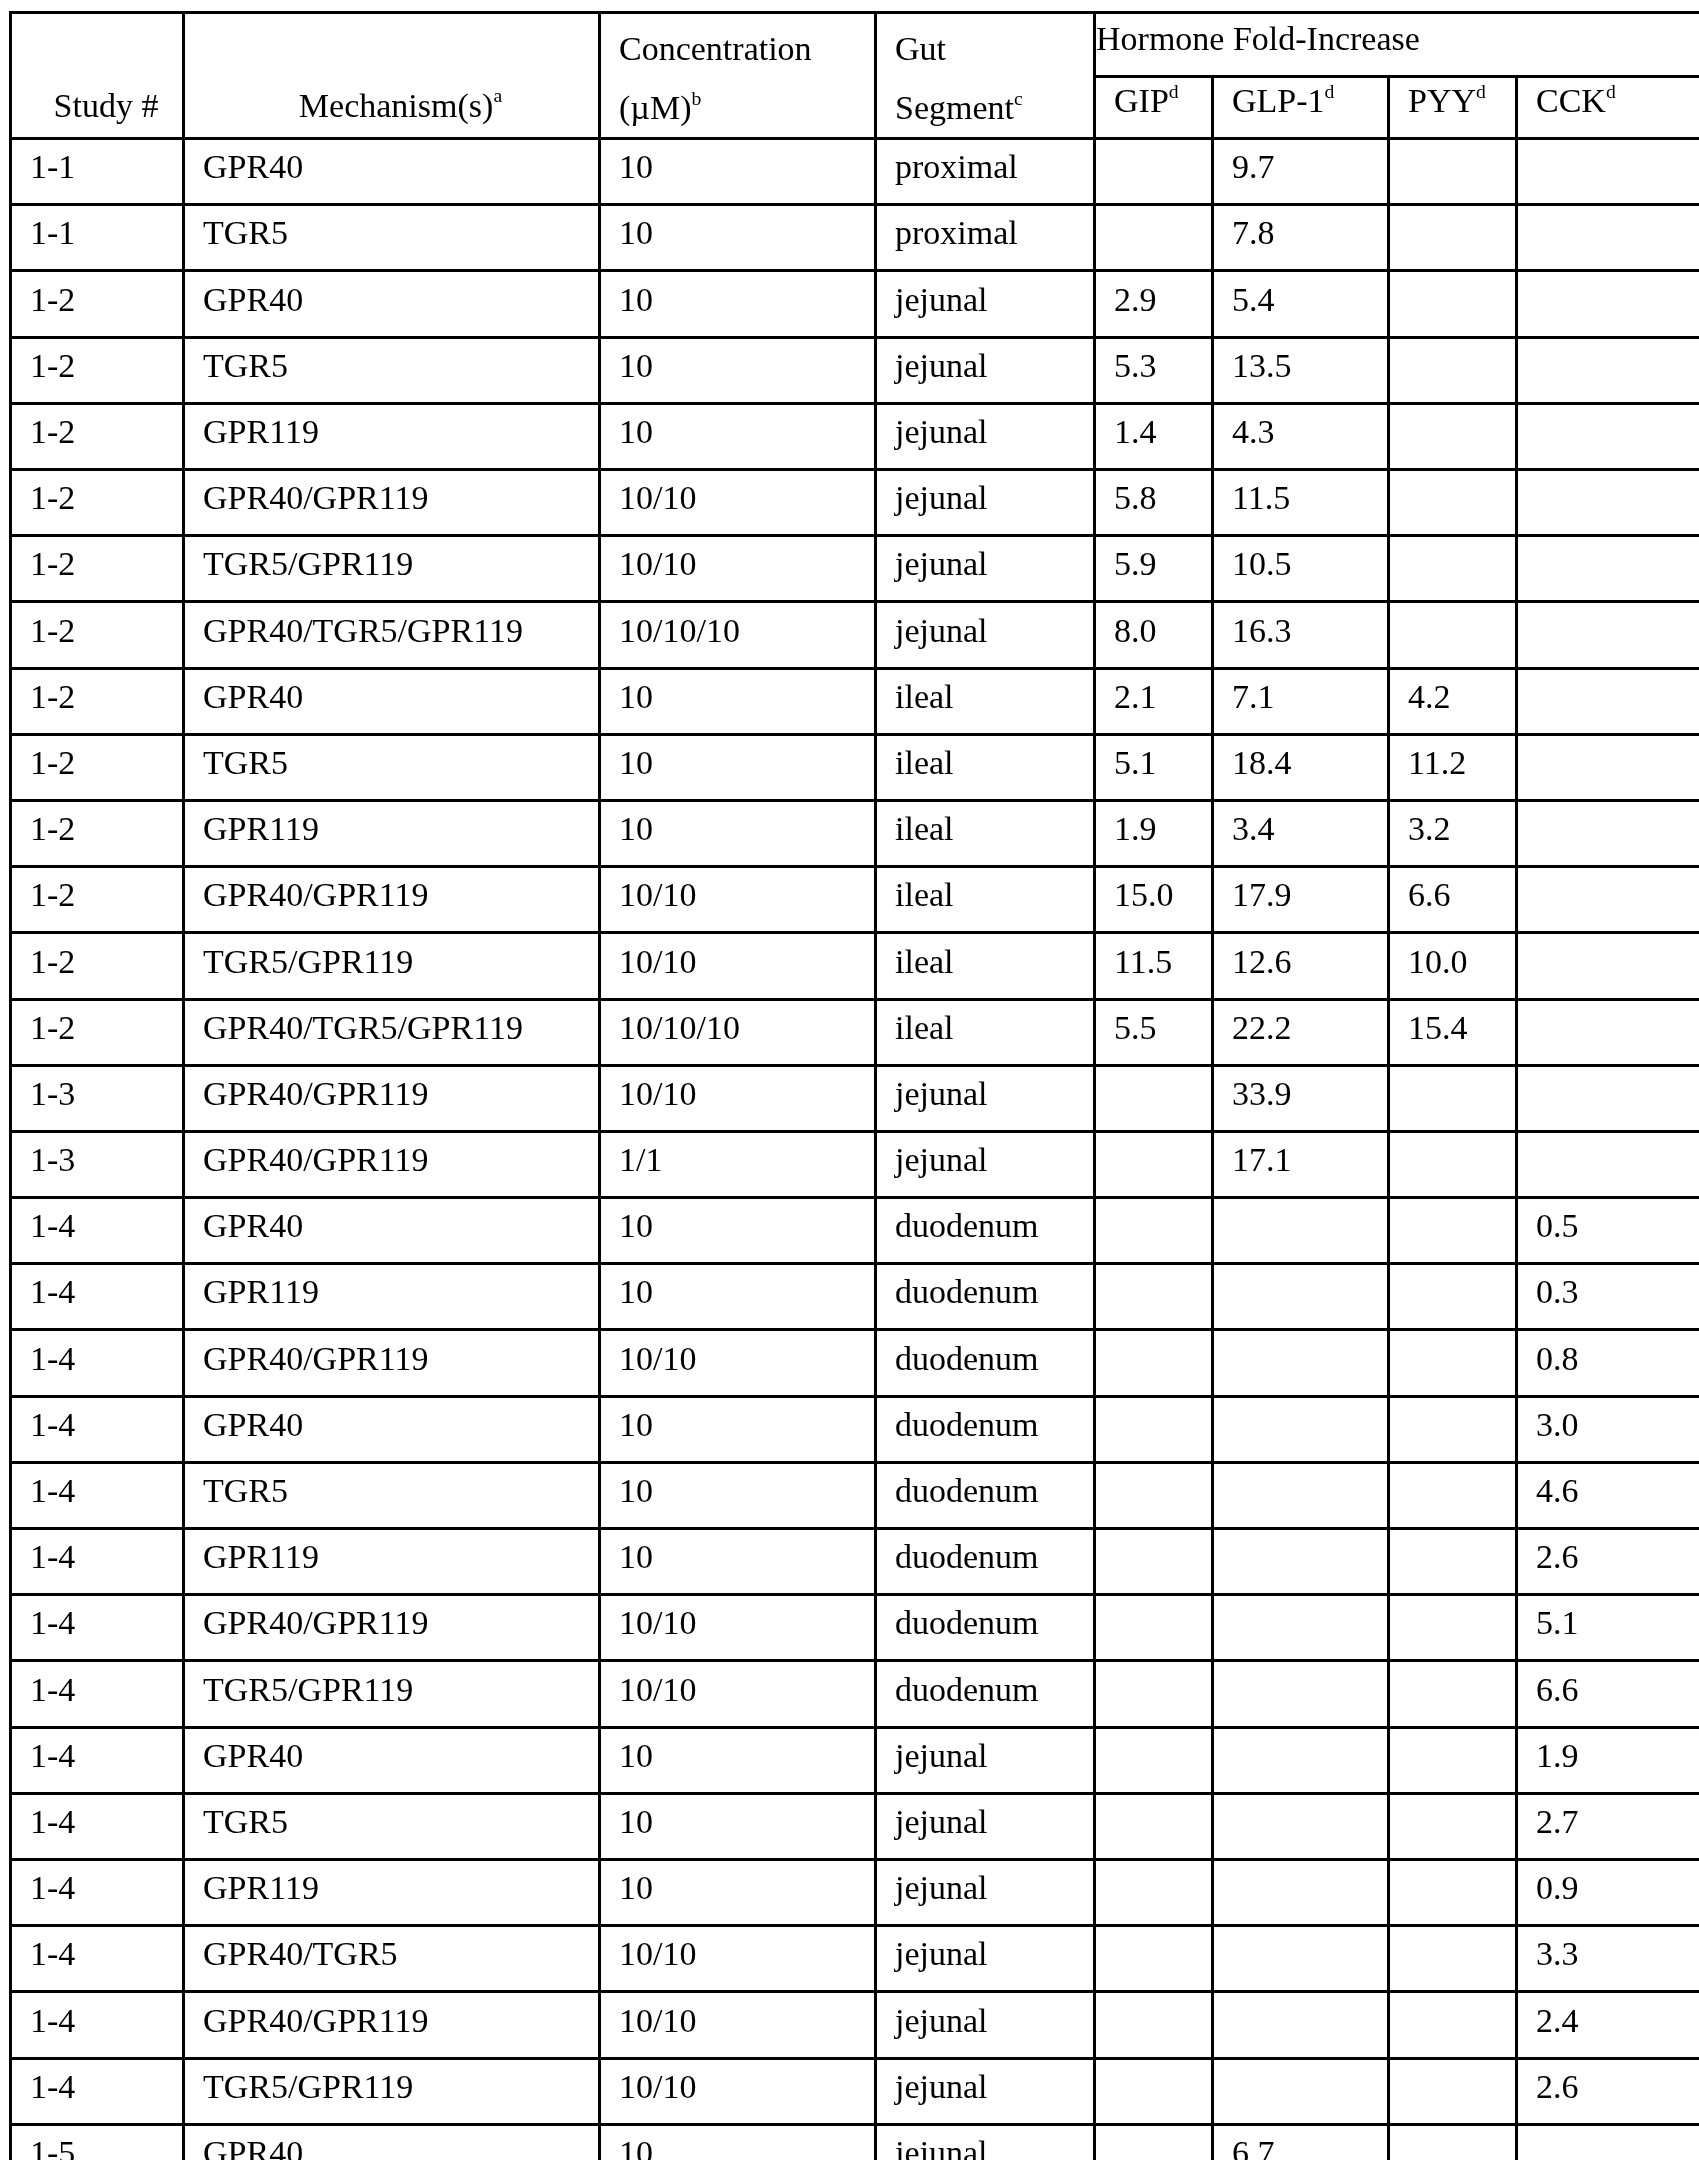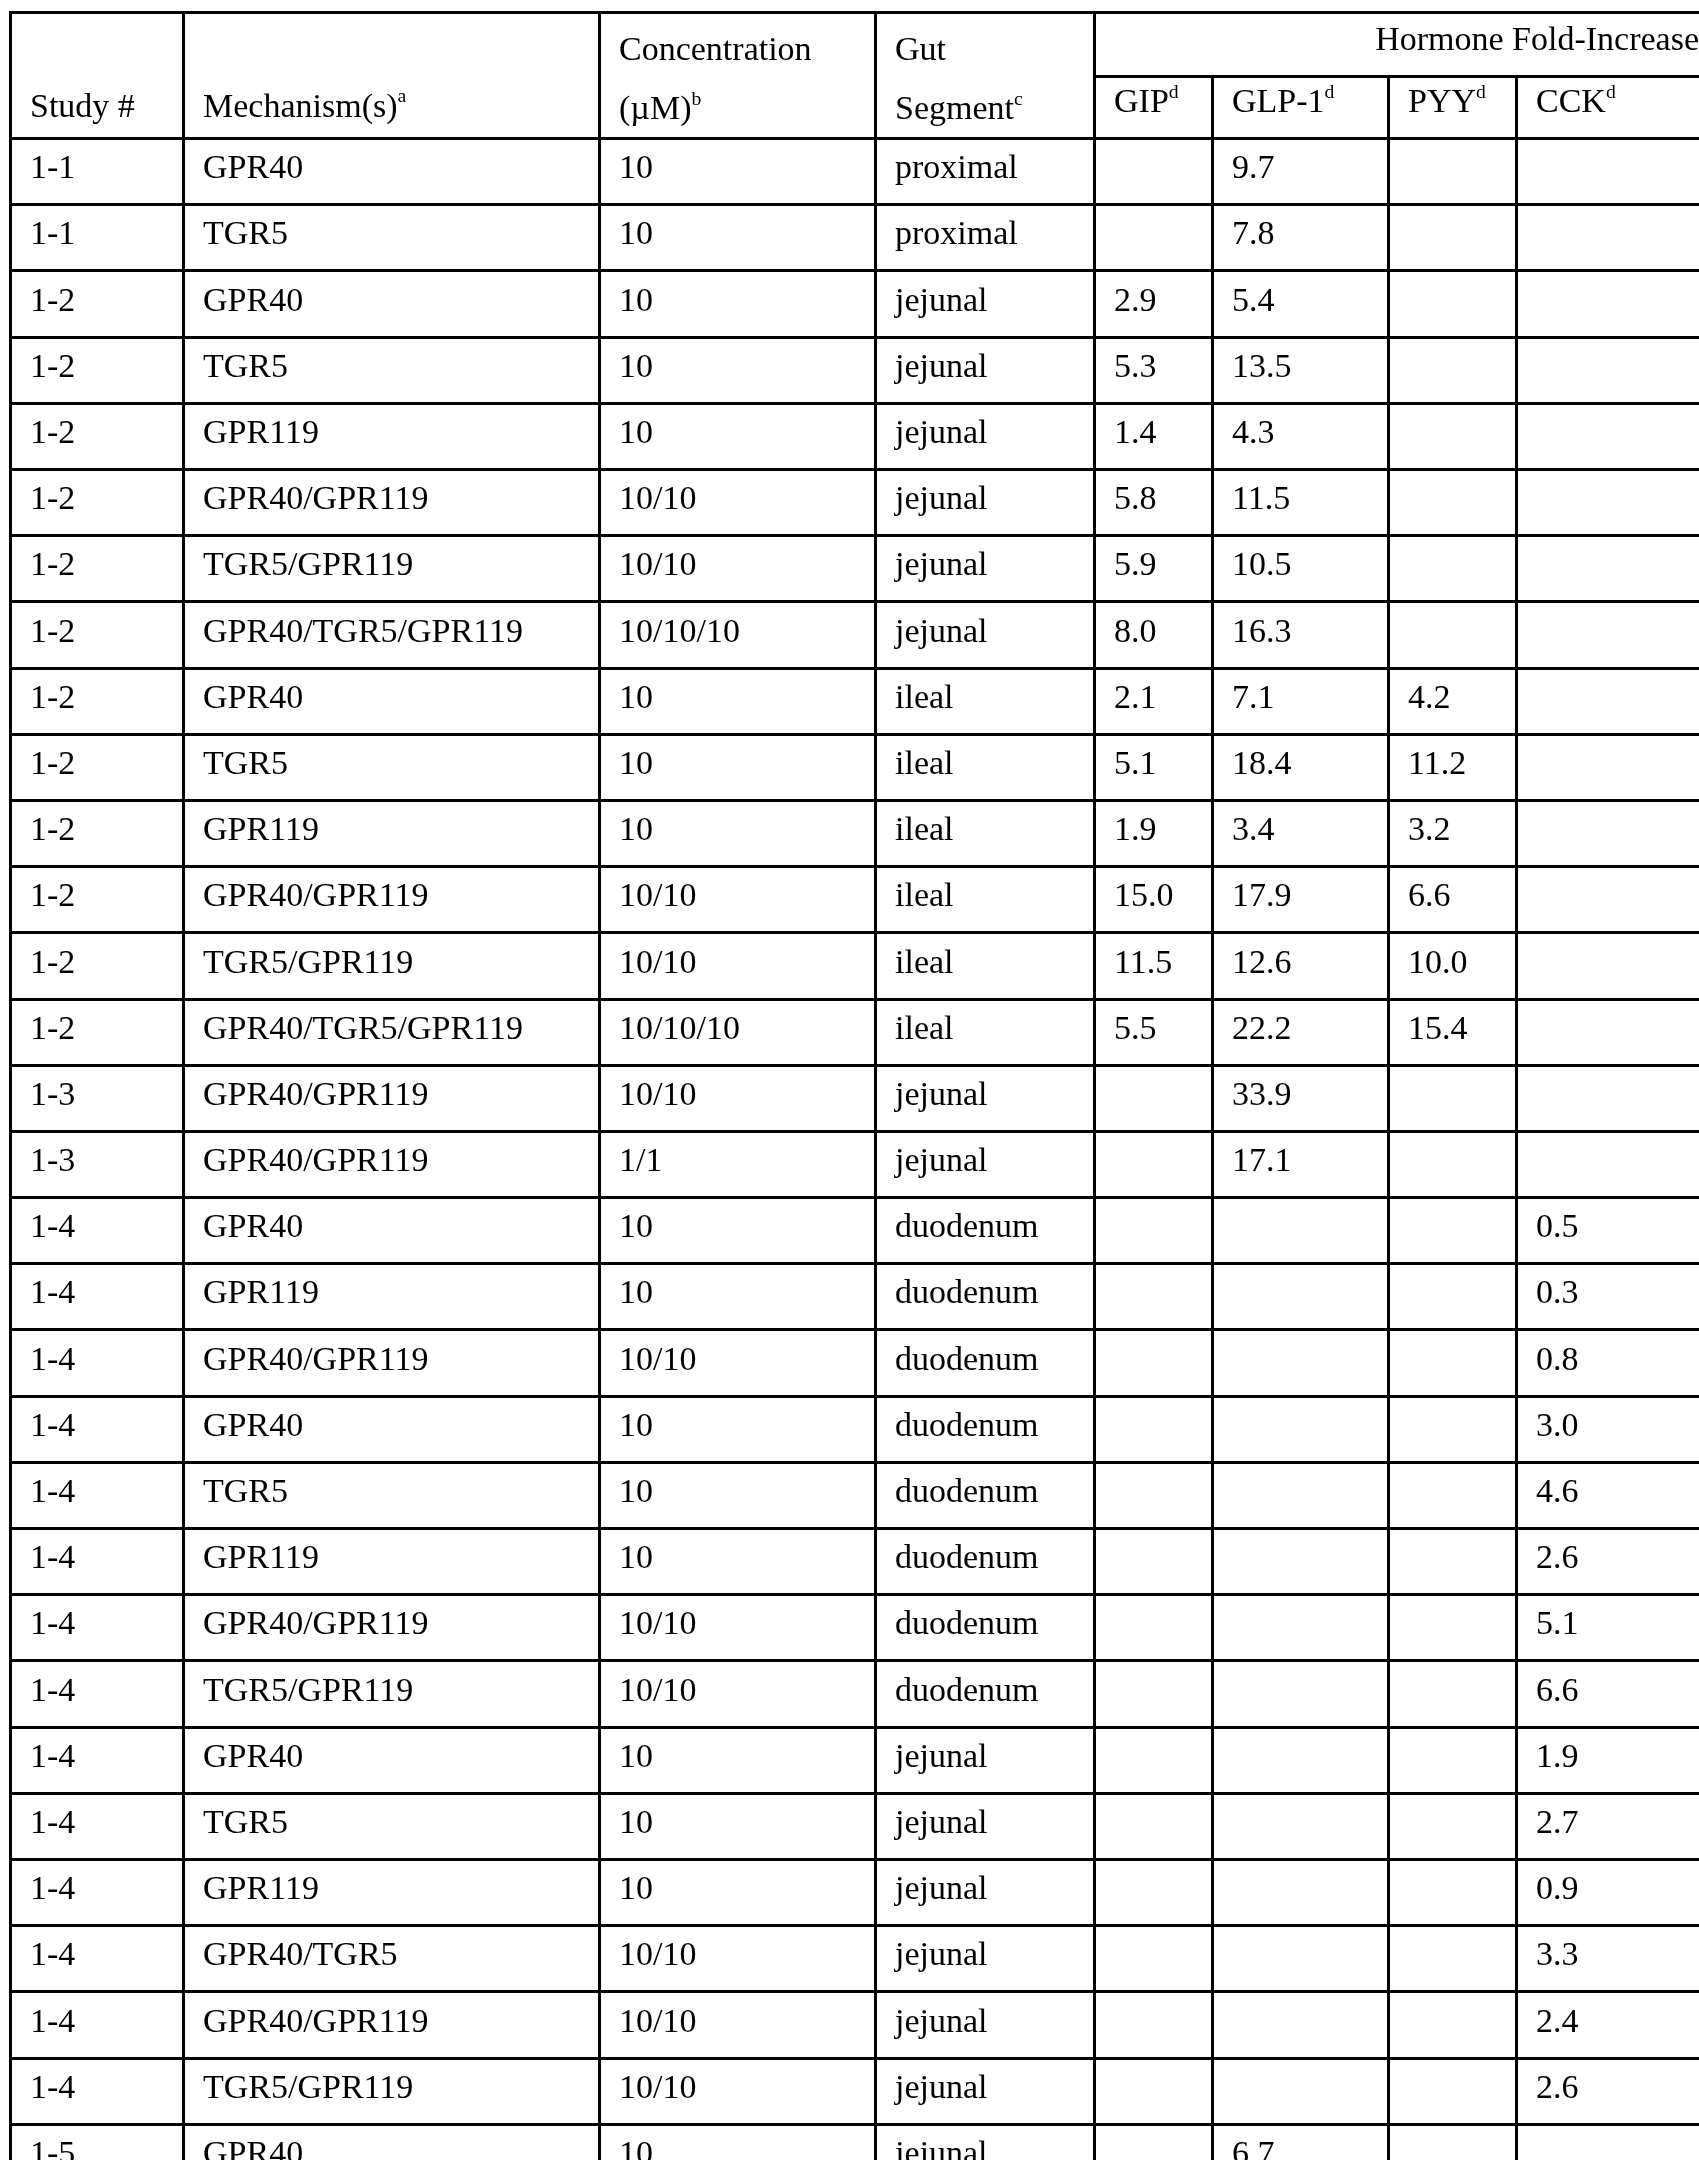--- a/index.html
+++ b/index.html
@@ -6,23 +6,23 @@
   body { width:1700px; height:2160px; position:relative; overflow:hidden;
          font-family:"Liberation Serif","DejaVu Serif",serif; color:#000; }
   table { position:absolute; left:9px; top:10.7px; border-collapse:collapse;
           table-layout:fixed; width:1689px; }
   td, th { border:3.6px solid #000; padding:0 0 0 18px; vertical-align:top;
            text-align:left; font-size:34px; line-height:39px; overflow:hidden; white-space:nowrap; }
   th { font-weight:normal; }
   tbody td { height:56px; padding-top:7.2px; }
   thead tr.r1 th { height:52px; padding-top:5.4px; }
   thead tr.r2 th { height:52px; padding-top:3px; }
-  th.tall { vertical-align:bottom; padding-bottom:12.5px; }
+  th.tall { vertical-align:bottom; padding-bottom:12.5px;text-align:center; }
   th.two { vertical-align:top; padding-top:3.6px; line-height:59px; white-space:normal; }
-  th.group { text-align:right; padding-left:0; }
+  th.group { text-align:left; padding-left:0; }
   sup { font-size:19.7px; line-height:0; vertical-align:super; position:relative; top:-1.8px; }
 </style>
 </head>
 <body>
 
 <table>
   <colgroup>
     <col style="width:173px">
       <col style="width:416px">
       <col style="width:276px">

